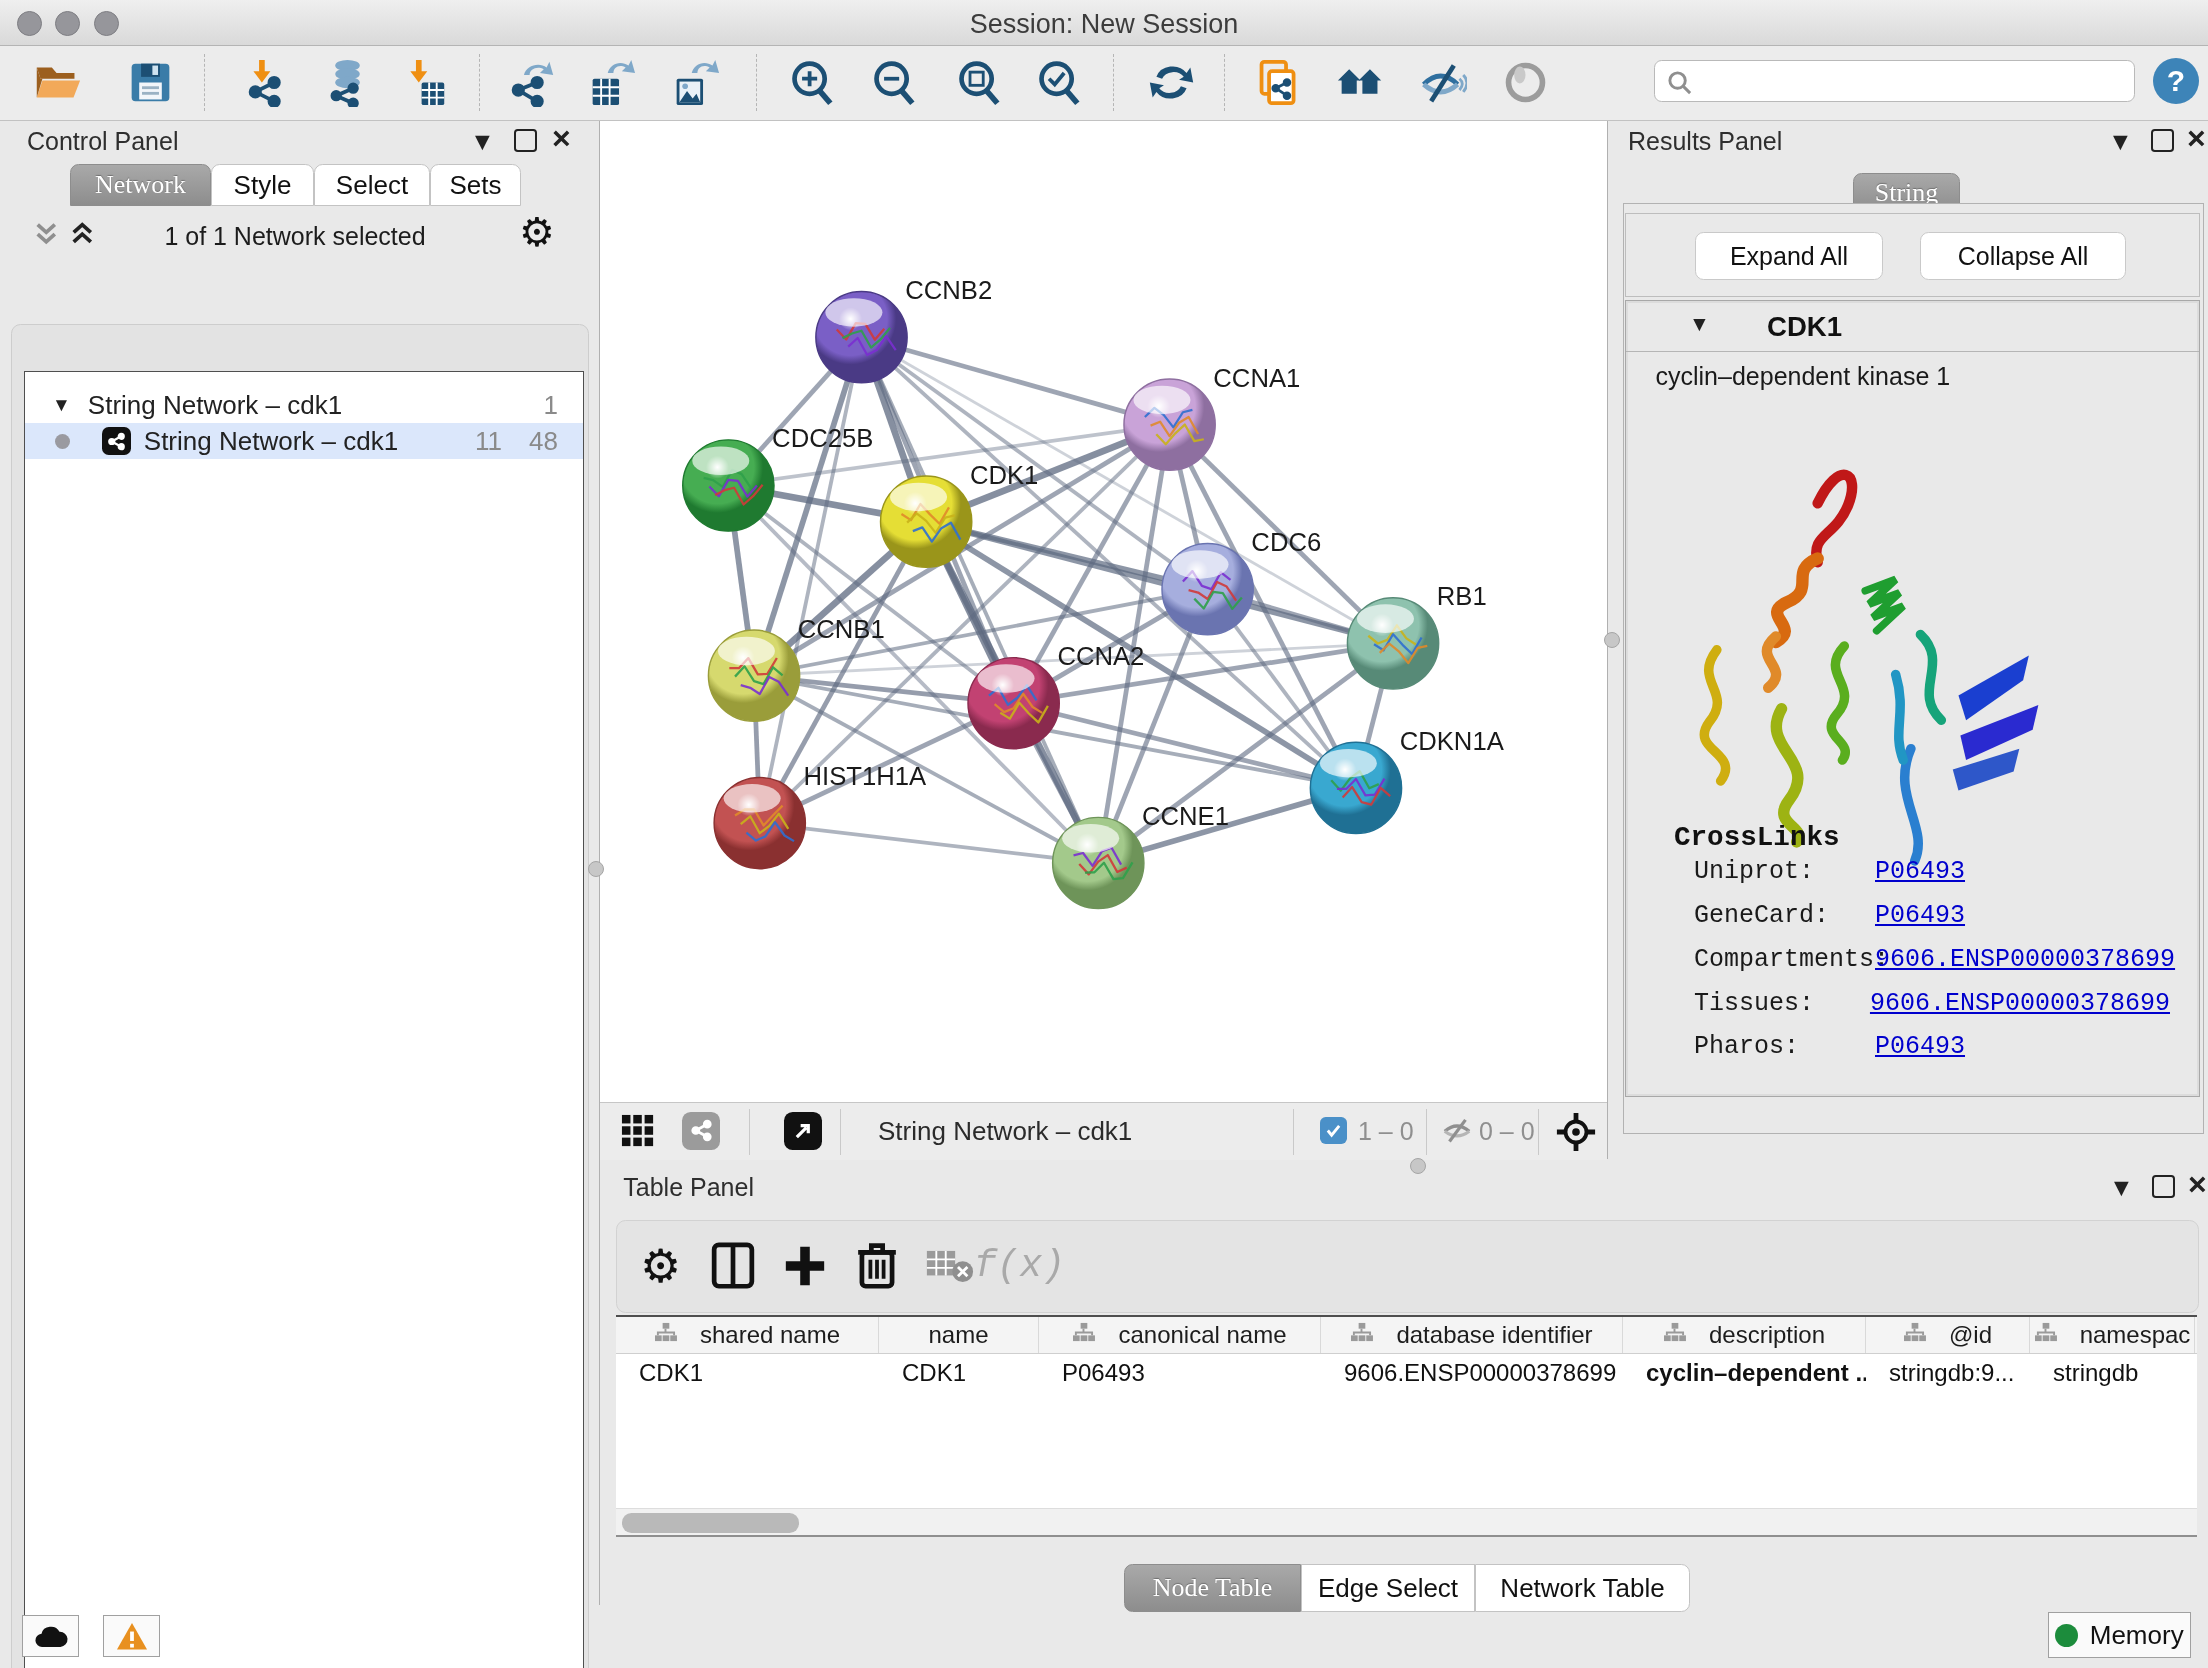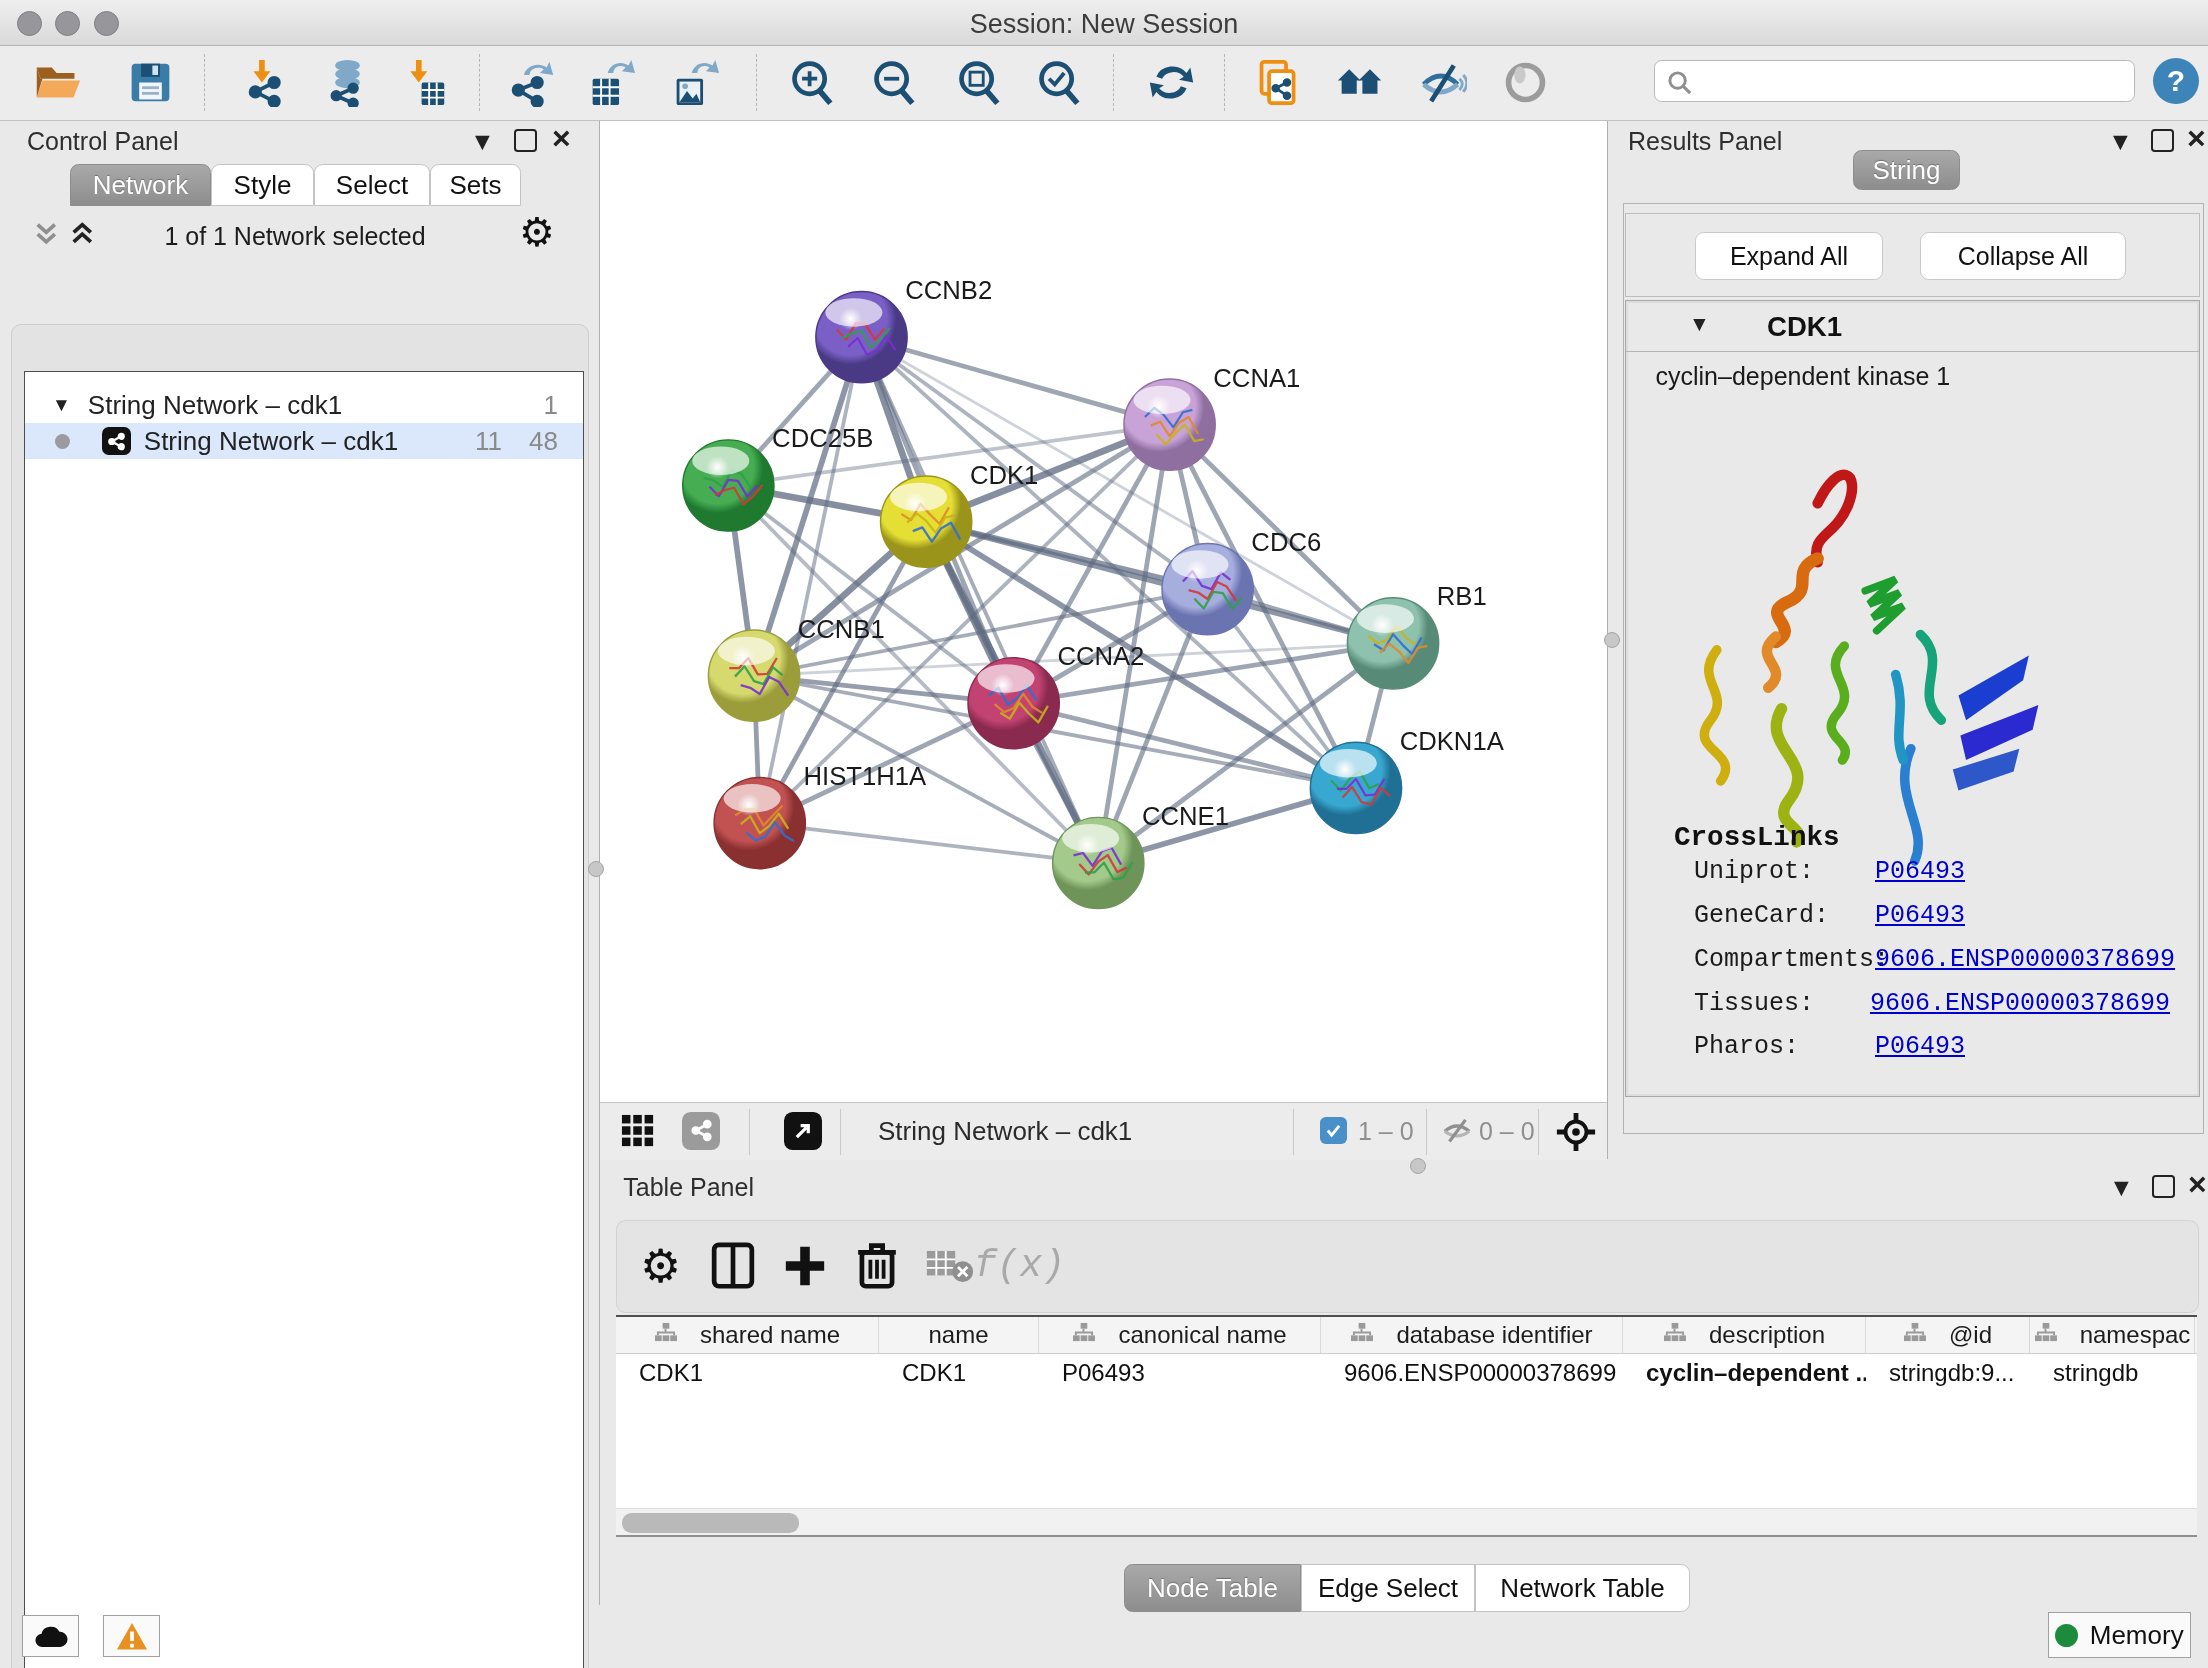--- a/index.html
+++ b/index.html
@@ -21,21 +21,21 @@
   .helpbtn{left:2153px;top:12.4px;width:46px;height:46px;border-radius:50%;background:#3d84b8;color:#fff;
     font-size:30px;font-weight:bold;display:flex;align-items:center;justify-content:center;}
   
   .ptitle{font-size:25px;color:#2e2e2e;}
   .pctrl{font-size:25px;color:#222;}
   .floatbox{width:19px;height:19px;border:2.9px solid #222;border-radius:3.8px;}
   .closex{font-size:32px;font-weight:bold;line-height:19px;}
   .tab{box-sizing:border-box;border:1px solid #c3c3c3;background:#fff;color:#111;font-size:26px;
     display:flex;align-items:center;justify-content:center;}
   .tab.active{background:linear-gradient(#a9a9a9,#8d8d8d);color:#fff;border-color:#8d8d8d;
-    text-shadow:0 -1px 1px #6f6f6f;}
+    text-shadow:0 -1px 1px #6f6f6f;font-family:Liberation Serif, serif;}
   
   .cp-inner{left:11.4px;top:203px;width:576px;height:1391px;background:#e3e3e3;border:1px solid #cdcdcd;border-radius:9.5px;}
   .treebox{left:24px;top:250px;width:558px;height:1344px;background:#fff;border:1.9px solid #4f4f4f;}
   .treerow{left:0;width:100%;height:36px;font-size:26px;display:flex;align-items:center;}
   .treerow .cnt{color:#8a8a8a;}
   .sharebadge{width:28.5px;height:28.5px;border-radius:6.7px;background:#111;display:flex;align-items:center;justify-content:center;}
   
   .netarea{left:600px;top:121px;width:1007px;height:1038px;background:#fff;border-right:1px solid #b0b0b0;}
   .netfooter{left:0;top:981px;width:1007px;height:57px;background:#ececec;border-top:1px solid #c6c6c6;}
   .nfsep{top:5.7px;width:0;height:46px;border-left:1px solid #c9c9c9;}
@@ -566,21 +566,21 @@
 </div>
 <div class="abs splitdot" style="left:588px;top:861px"></div>
 <div class="abs splitdot" style="left:1604px;top:632px"></div>
 <div class="abs splitdot" style="left:1410px;top:1158px"></div>
 
 <div class="abs" style="left:1608px;top:121px;width:600px;height:1038px">
   <div class="abs ptitle" style="left:20px;top:5.7px">Results Panel</div>
   <div class="abs pctrl" style="left:500px;top:5.7px">▼</div>
   <div class="abs floatbox" style="left:543px;top:7.6px"></div>
   <div class="abs closex" style="left:579px;top:7.6px">×</div>
-  <div class="abs tab active" style="left:245px;top:29px;width:107px;height:40px;border-radius:8.6px">String</div>
+  <div class="abs tab active" style="left:245px;top:52px;width:107px;height:40px;border-radius:8.6px">String</div>
 </div>
 <div class="abs rp-outer"></div>
 <div class="abs rp-btnbox">
   <div class="abs rp-btn" style="left:69px;top:18px;width:186px">Expand All</div>
   <div class="abs rp-btn" style="left:294px;top:18px;width:204px">Collapse All</div>
 </div>
 <div class="abs rp-section">
   <div class="abs" style="left:0;top:0;width:100%;height:50px;border-bottom:1px solid #b5b5b5">
     <span class="abs" style="left:63px;top:11.4px;font-size:21px">▼</span>
     <span class="abs" style="left:141px;top:9.5px;font-size:27.6px;font-weight:bold;color:#111">CDK1</span>

